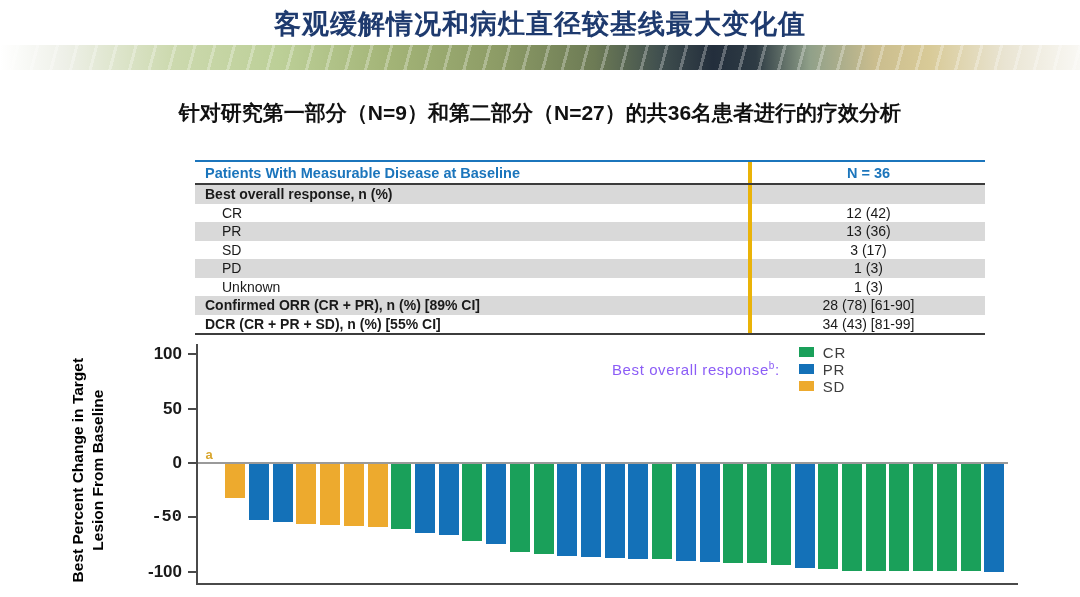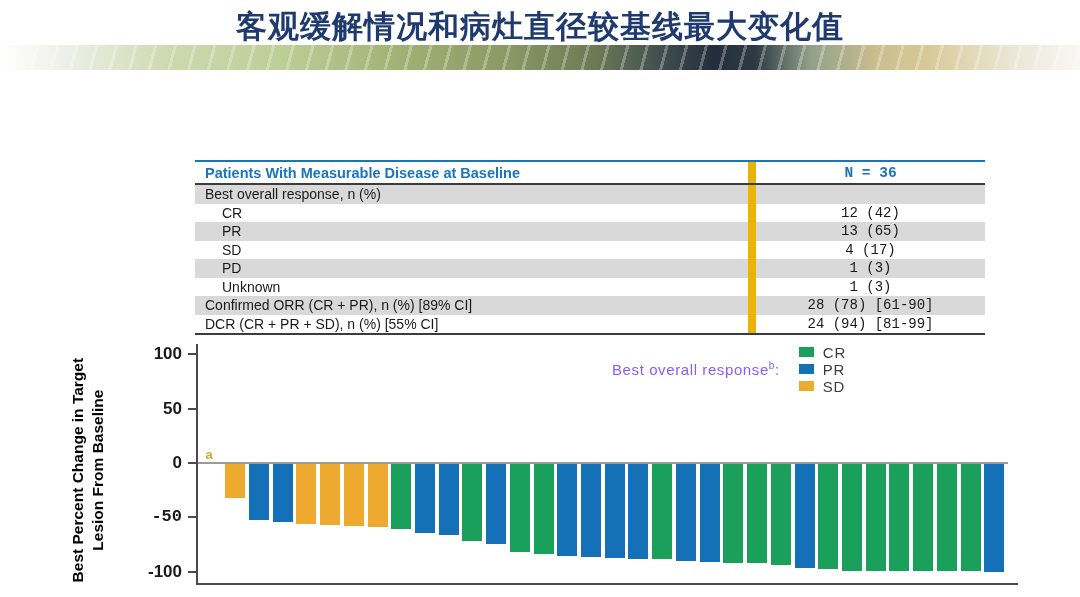--- a/index.html
+++ b/index.html
@@ -3,21 +3,21 @@
 <meta charset="utf-8">
 <style>
   html,body{margin:0;padding:0;background:#fff;}
   #slide{
     position:relative;width:1080px;height:597px;background:#fff;overflow:hidden;
     font-family:"Liberation Sans","DejaVu Sans",sans-serif;
   }
   
   .title{
     position:absolute;left:0;top:6px;width:100%;text-align:center;
-    font-size:31px;font-weight:bold;color:#1e3a6e;letter-spacing:1px;
+    font-size:27px;font-weight:bold;color:#1e3a6e;letter-spacing:1px;
   }
   .banner{
     position:absolute;left:0;top:45px;width:100%;height:25px;
     background:
       repeating-linear-gradient(105deg, rgba(255,255,255,0) 0 16px, rgba(255,255,255,.28) 16px 19px),
       linear-gradient(90deg,
         #ffffff 0%, #eef0e8 6%, #ccd9ae 16%, #bccf97 26%, #a3b477 36%,
         #8d9c66 46%, #6d7b55 55%, #41504f 61%, #232e3c 66%, #2e3b44 70%,
         #90a089 75%, #cabd8e 81%, #d8ca97 86%, #e9e4d2 93%, #f9f8f4 100%);
     filter:blur(.4px);
@@ -30,24 +30,24 @@
   .tbl{
     position:absolute;left:195px;top:160px;width:790px;
     border-top:2px solid #1b75bc;border-bottom:2px solid #3c3c3c;
     font-size:14px;color:#1a1a1a;
   }
   .t-row{display:flex;align-items:center;height:18.5px;}
   .t-row.hdr{height:21px;border-bottom:2px solid #3c3c3c;}
   .t-row.shade{background:#d9d9d9;}
   .t-label{flex:0 0 553px;box-sizing:border-box;padding-left:10px;white-space:nowrap;overflow:hidden;}
   .t-label.ind{padding-left:27px;}
-  .t-val{flex:1;text-align:center;border-left:8px solid #eab308;align-self:stretch;
-    display:flex;align-items:center;justify-content:center;font-family:Liberation Mono, monospace;}
+  .t-val{flex:1;text-align:center;border-left:4px solid #eab308;align-self:stretch;
+    display:flex;align-items:center;justify-content:center;}
   .t-row.hdr .t-label,.t-row.hdr .t-val{color:#1b75bc;font-weight:bold;font-size:14.5px;}
-  .t-row.b .t-label{font-weight:normal;}
+  .t-row.b .t-label{font-weight:bold;}
   
   .ylabel{
     position:absolute;left:-27px;top:450px;width:230px;
     transform:rotate(-90deg);text-align:center;
     font-size:15.5px;font-weight:bold;color:#000;line-height:1.3;
   }
   .axis-v{position:absolute;left:196px;top:344px;width:2px;height:241px;background:#4a4a4a;}
   .axis-h{position:absolute;left:196px;top:583px;width:822px;height:2px;background:#4a4a4a;}
   .zero-line{position:absolute;left:198px;top:462px;width:810px;height:2px;background:#9a9a9a;}
   .tick{position:absolute;width:9px;height:2px;background:#4a4a4a;left:188px;}
@@ -62,58 +62,59 @@
   .leg-sq{width:15px;height:10px;margin-right:9px;}
   .leg-name{font-size:15px;color:#3d3d3d;letter-spacing:.8px;}
 </style>
 </head>
 <body>
 
 <div id="slide">
 
   <div class="title">客观缓解情况和病灶直径较基线最大变化值</div>
   <div class="banner"></div>
+  <div class="subtitle">针对研究第一部分（N=9）和第二部分（N=27）的共36名患者进行的疗效分析</div>
 
   <div class="tbl">
     <div class="t-row hdr">
       <div class="t-label">Patients With Measurable Disease at Baseline</div>
       <div class="t-val">N = 36</div>
     </div>
     <div id="t-body">
         <div class="t-row shade b">
           <div class="t-label">Best overall response, n (%)</div>
           <div class="t-val"></div>
         </div>
         <div class="t-row">
           <div class="t-label ind">CR</div>
           <div class="t-val">12 (42)</div>
         </div>
         <div class="t-row shade">
           <div class="t-label ind">PR</div>
-          <div class="t-val">13 (65)</div>
+          <div class="t-val">13 (36)</div>
         </div>
         <div class="t-row">
           <div class="t-label ind">SD</div>
-          <div class="t-val">4 (17)</div>
+          <div class="t-val">3 (17)</div>
         </div>
         <div class="t-row shade">
           <div class="t-label ind">PD</div>
           <div class="t-val">1 (3)</div>
         </div>
         <div class="t-row">
           <div class="t-label ind">Unknown</div>
           <div class="t-val">1 (3)</div>
         </div>
         <div class="t-row shade b">
           <div class="t-label">Confirmed ORR (CR + PR), n (%) [89% CI]</div>
           <div class="t-val">28 (78) [61-90]</div>
         </div>
         <div class="t-row b">
           <div class="t-label">DCR (CR + PR + SD), n (%) [55% CI]</div>
-          <div class="t-val">24 (94) [81-99]</div>
+          <div class="t-val">34 (43) [81-99]</div>
         </div>
       </div>
   </div>
 
   <div class="ylabel">
     <div>Best Percent Change in Target</div>
     <div>Lesion From Baseline</div>
   </div>
 
   <div class="axis-v"></div>

